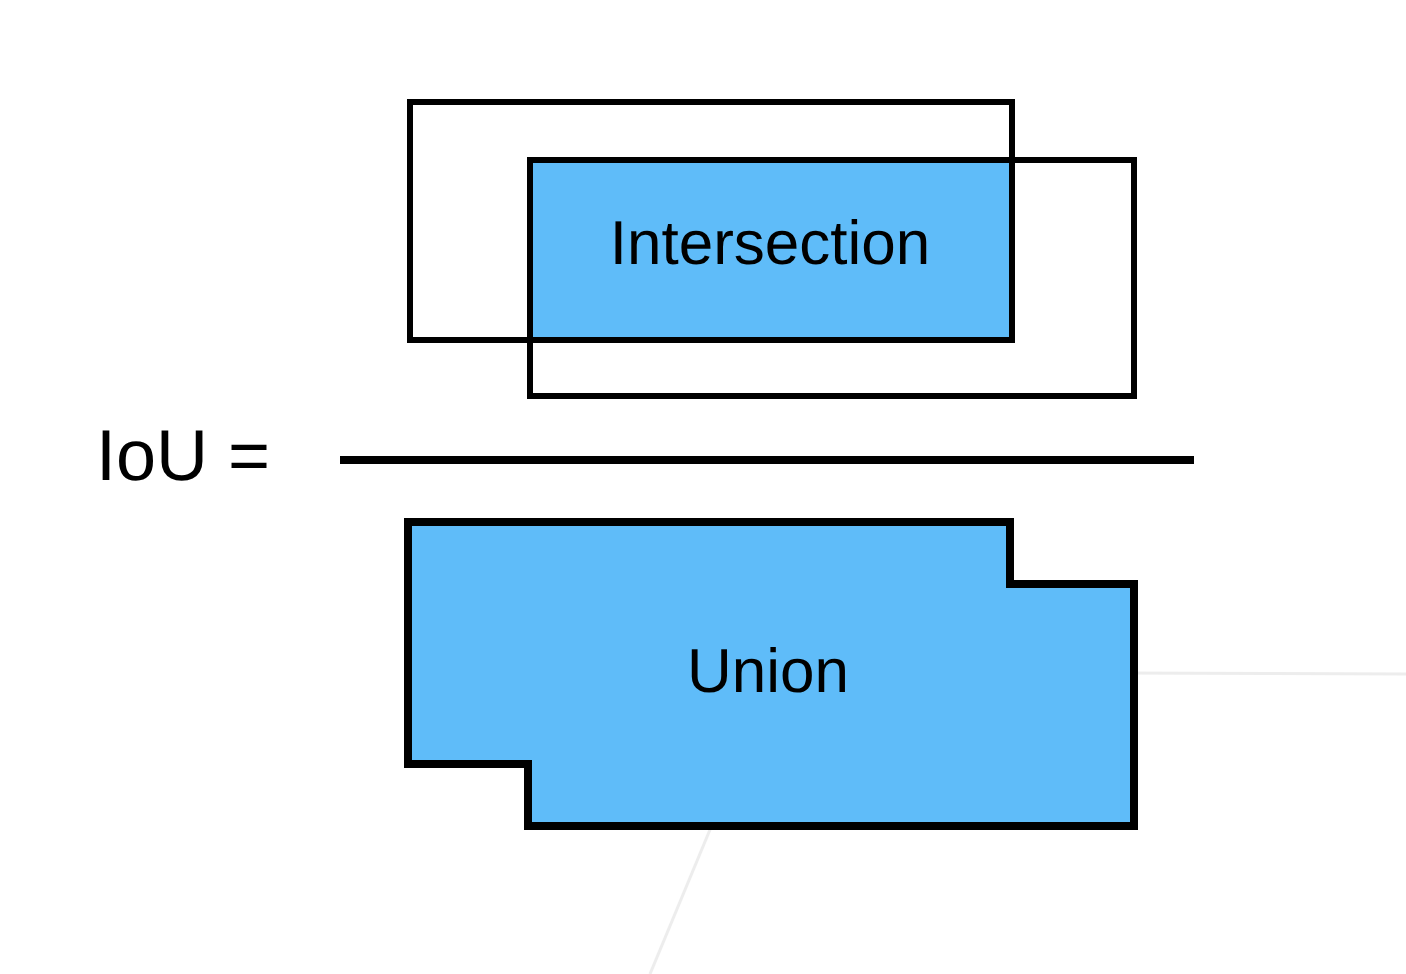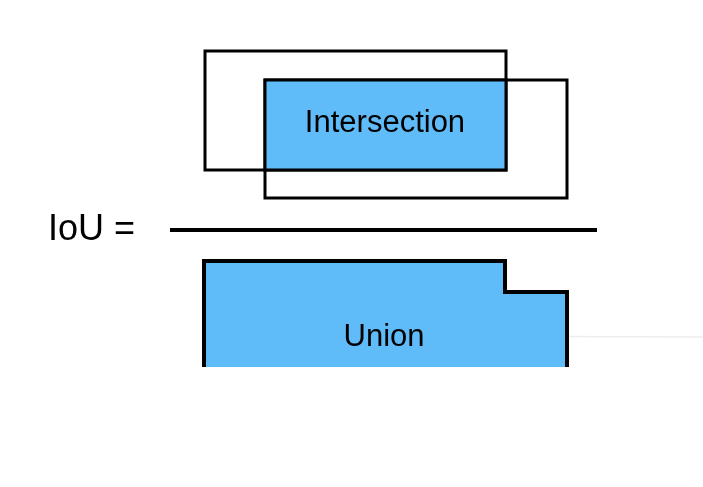--- a/index.html
+++ b/index.html
@@ -3,21 +3,21 @@
 <meta charset="utf-8">
 <style>
   html, body {
     margin: 0;
     padding: 0;
     background: #ffffff;
   }
   .diagram-wrap {
     position: relative;
     width: 703px;
-    height: 367px;
+    height: 487px;
     background: #ffffff;
     overflow: hidden;
     font-family: "Liberation Sans", sans-serif;
   }
   svg { display: block; }
   .outline-box {
     fill: none;
     stroke: #000000;
     stroke-width: 3;
   }

